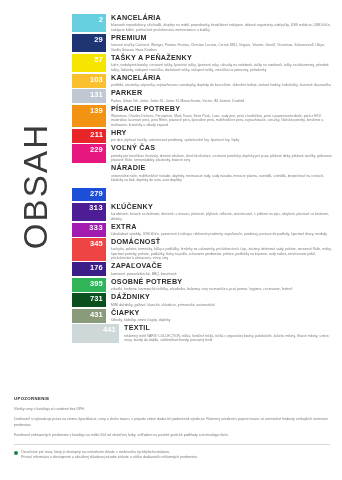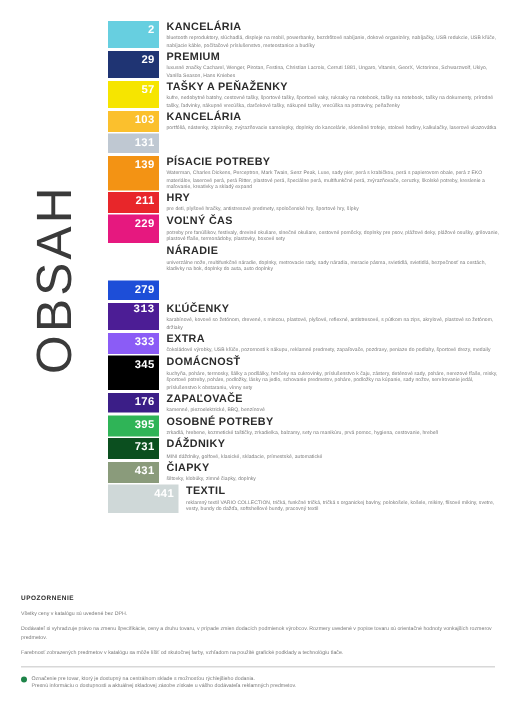--- a/index.html
+++ b/index.html
@@ -156,20 +156,24 @@
       </div>
       <div class="txt">
         <div class="cat">KANCELÁRIA</div>
         <div class="desc">portfóliá, nástenky, zápisníky, zvýrazňovacie samolepky, doplnky do kancelárie, skleněné trofeje, stolové hodiny, kalkulačky, laserové ukazovátka</div>
       </div>
     </div>
     <div class="row">
       <div class="swatch" style="background: rgb(191, 200, 210);">
         <span class="pagenum">131</span>
       </div>
+      <div class="txt">
+        <div class="cat">PARKER</div>
+        <div class="desc">Parker, Urban 5th, Jotter, Jotter XL, Jotter XL Monochrome, Vector, IM, Sonnet, Duofold</div>
+      </div>
     </div>
     <div class="row">
       <div class="swatch" style="background: rgb(243, 147, 20);">
         <span class="pagenum">139</span>
       </div>
       <div class="txt">
         <div class="cat">PÍSACIE POTREBY</div>
         <div class="desc">Waterman, Charles Dickens, Perceptron, Mark Twain, Senz Peak, Luxe, sady pier, perá s krabičkou, perá s papierovom obale, perá z EKO materiálov, laserové perá, perá Ritter, plastové perá, špeciálne perá, multifunkčné perá, zvýrazňovače, ceruzky, školské potreby, kreslenie a maľovanie, kreativky a skladý expand</div>
       </div>
     </div>
@@ -203,30 +207,30 @@
     <div class="row">
       <div class="swatch" style="background: #4c1d95; font-family: Liberation Mono, monospace;">
         <span class="pagenum">313</span>
       </div>
       <div class="txt">
         <div class="cat">KĽÚČENKY</div>
         <div class="desc">karabínové, kovové so žetónom, drevené, s mincou, plastové, plyšové, reflexné, antistresové, s pútkom na zips, akrylové, plastové so žetónom, držiaky</div>
       </div>
     </div>
     <div class="row">
-      <div class="swatch" style="background: #8b5cf6;">
+      <div class="swatch" style="background: #a21caf; font-family: Liberation Mono, monospace;">
         <span class="pagenum">333</span>
       </div>
       <div class="txt">
         <div class="cat">EXTRA</div>
         <div class="desc">čokoládové výrobky, USB kľúče, pozornosti k nákupu, reklamné predmety, zapaľovače, pozdravy, peniaze do podlahy, športové drezy, medaily</div>
       </div>
     </div>
     <div class="row">
-      <div class="swatch" style="background: #000000;">
+      <div class="swatch" style="background: #ef4444;">
         <span class="pagenum">345</span>
       </div>
       <div class="txt">
         <div class="cat">DOMÁCNOSŤ</div>
         <div class="desc">kuchyňa, poháre, termosky, šálky a podšálky, hrnčeky na cukrovinky, príslušenstvo k čaju, zástery, deténové sady, poháre, nerezové fľaše, misky, športové potreby, poháre, podložky, lásky na jedlo, schovanie predmetov, poháre, podložky na kúpanie, sady nožov, servírovanie jedál, príslušenstvo k obstaraniu, vínny sety</div>
       </div>
     </div>
     <div class="row">
       <div class="swatch" style="background: rgb(59, 30, 135);">
         <span class="pagenum">176</span>

